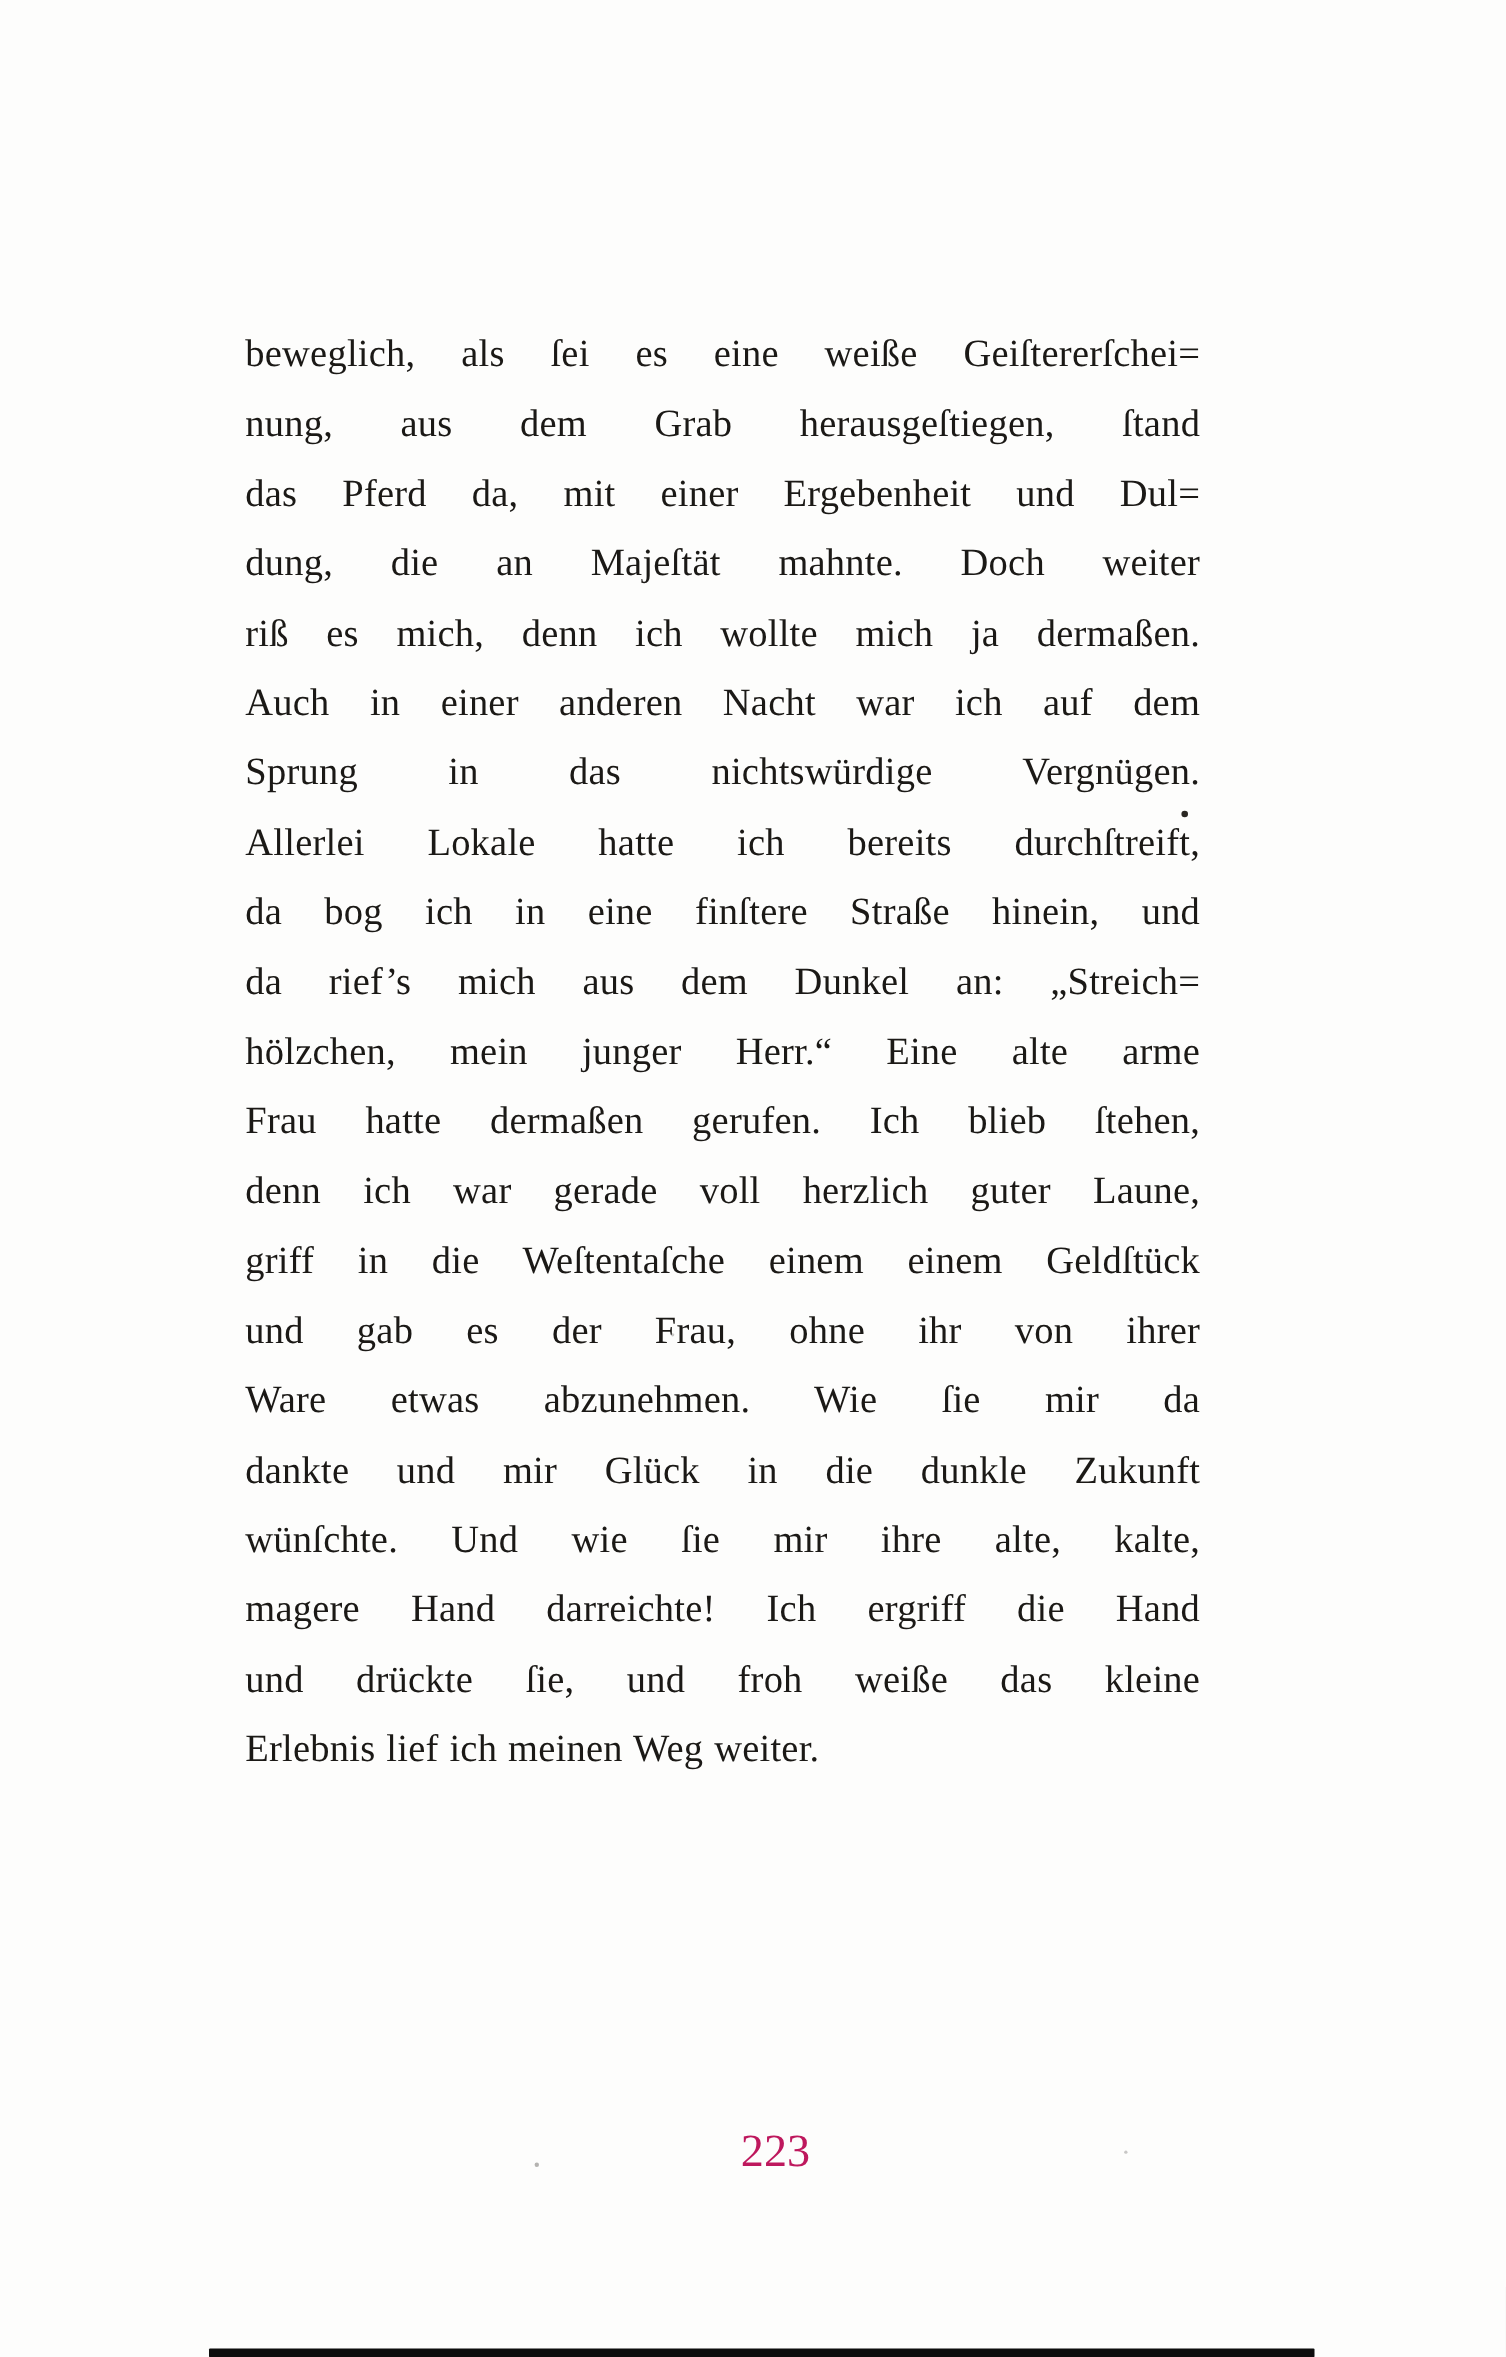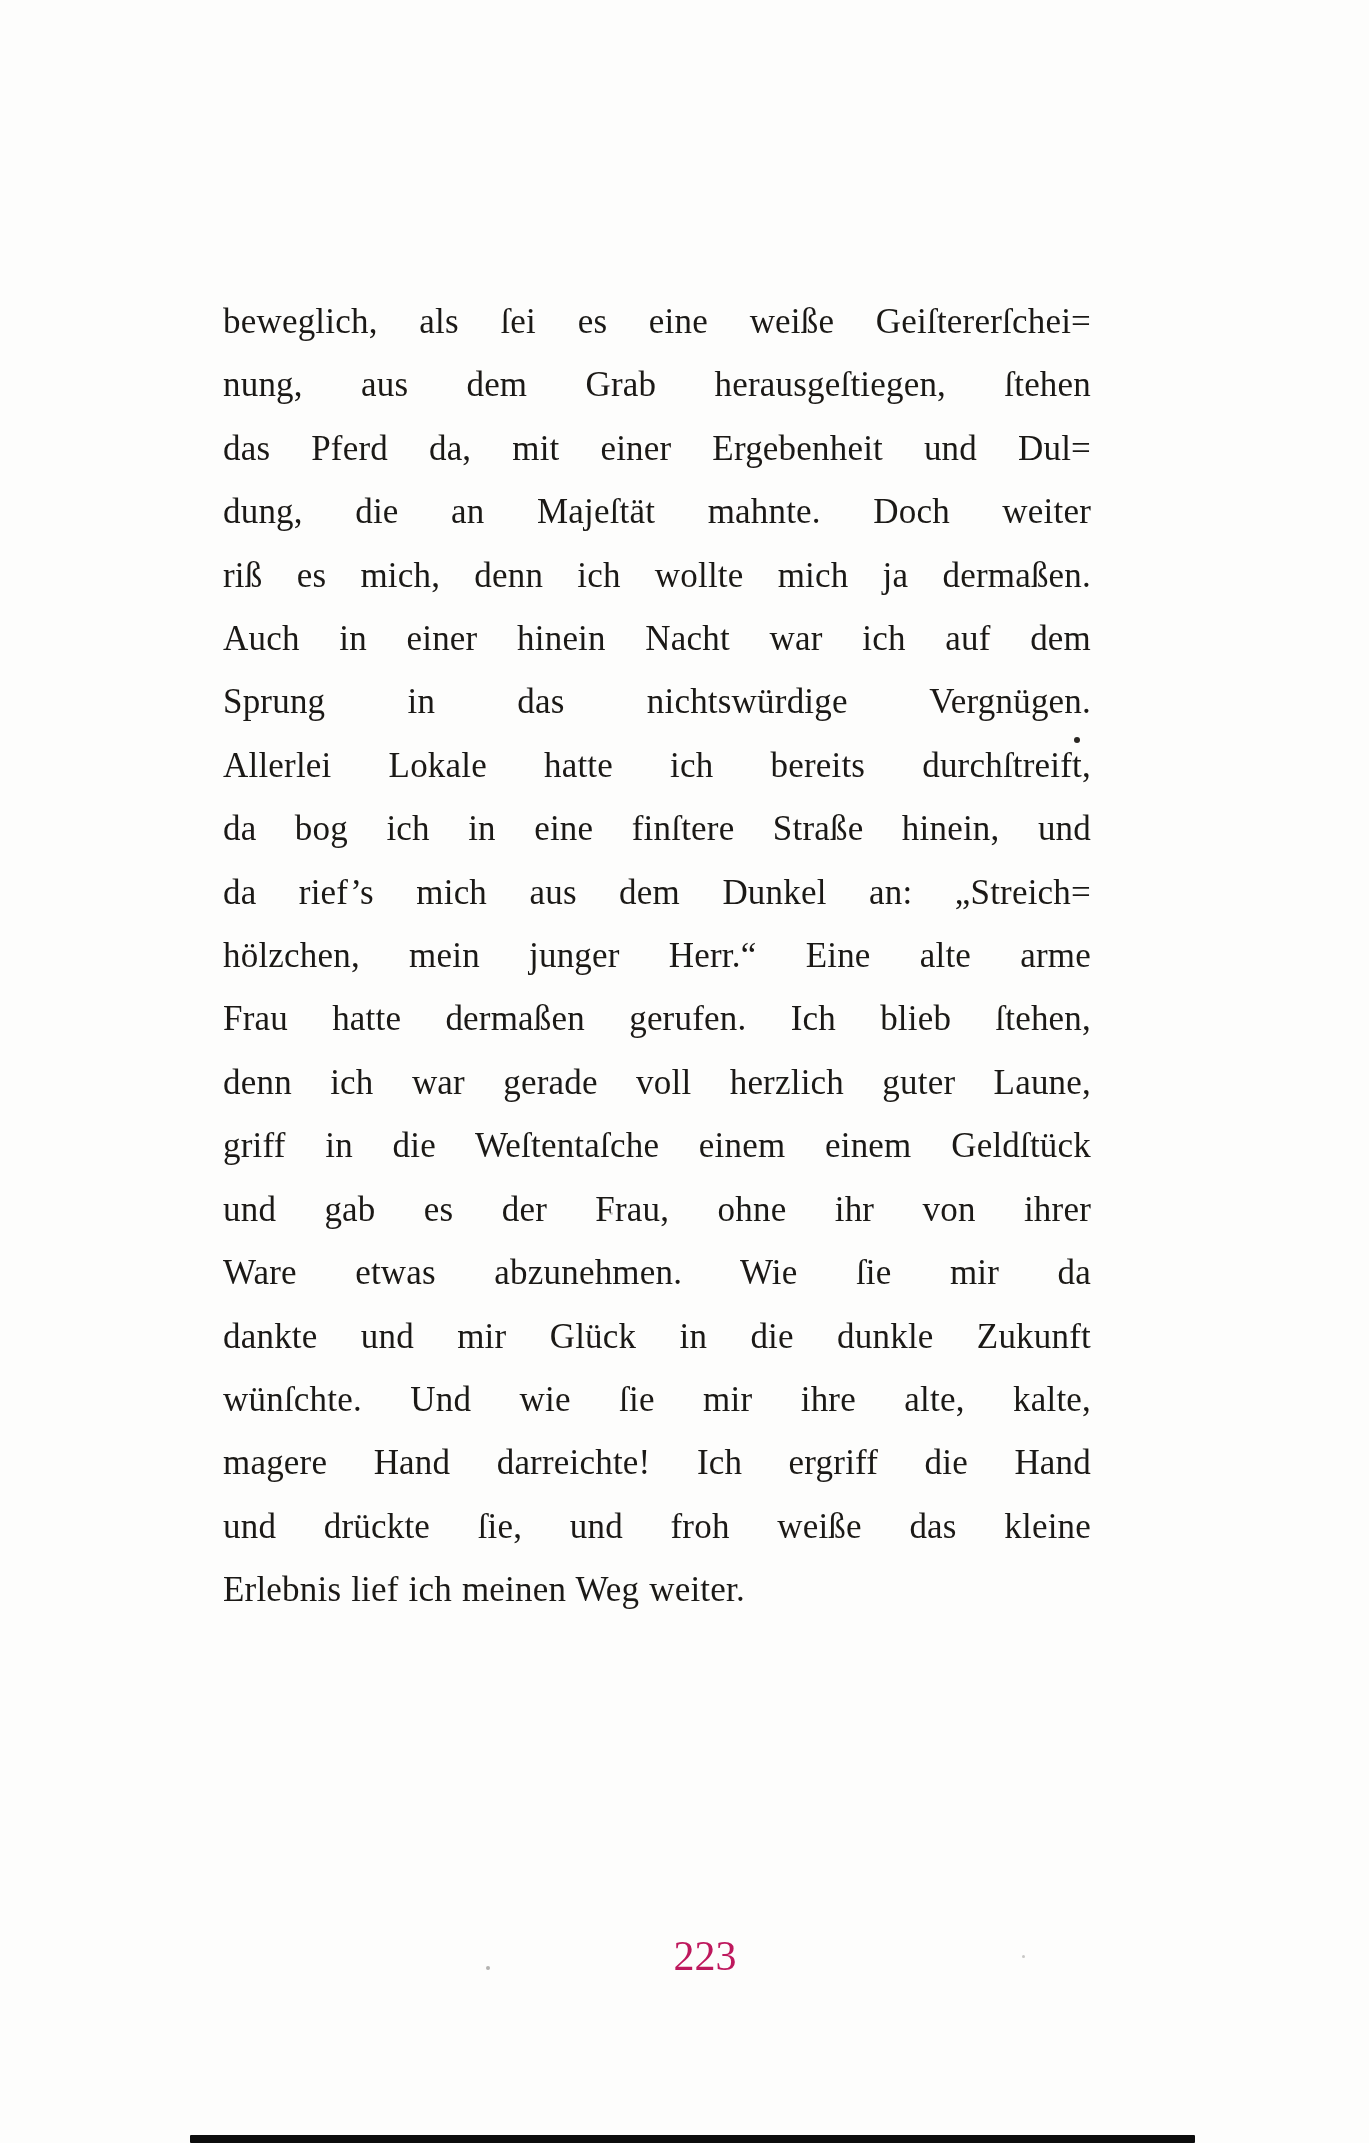--- a/index.html
+++ b/index.html
@@ -67,25 +67,25 @@
     .speckle.s3 { left: 610px;  top: 1212px; width: 3px; height: 3px; opacity: 0.25; }
     .speckle.s4 { left: 1022px; top: 1955px; width: 3px; height: 3px; opacity: 0.25; }
   </style>
 </head>
 <body>
 
 <div class="page">
 
   <div class="text-block">
     <p class="line">beweglich, als ſei es eine weiße Geiſtererſchei=</p>
-    <p class="line">nung, aus dem Grab herausgeſtiegen, ſtehen</p>
+    <p class="line">nung, aus dem Grab herausgeſtiegen, ſtand</p>
     <p class="line">das Pferd da, mit einer Ergebenheit und Dul=</p>
     <p class="line">dung, die an Majeſtät mahnte. Doch weiter</p>
     <p class="line">riß es mich, denn ich wollte mich ja dermaßen.</p>
-    <p class="line">Auch in einer hinein Nacht war ich auf dem</p>
+    <p class="line">Auch in einer anderen Nacht war ich auf dem</p>
     <p class="line">Sprung in das nichtswürdige Vergnügen.</p>
     <p class="line">Allerlei Lokale hatte ich bereits durchſtreift,</p>
     <p class="line">da bog ich in eine finſtere Straße hinein, und</p>
     <p class="line">da rief’s mich aus dem Dunkel an: „Streich=</p>
     <p class="line">hölzchen, mein junger Herr.“ Eine alte arme</p>
     <p class="line">Frau hatte dermaßen gerufen. Ich blieb ſtehen,</p>
     <p class="line">denn ich war gerade voll herzlich guter Laune,</p>
     <p class="line">griff in die Weſtentaſche einem einem Geldſtück</p>
     <p class="line">und gab es der Frau, ohne ihr von ihrer</p>
     <p class="line">Ware etwas abzunehmen. Wie ſie mir da</p>

